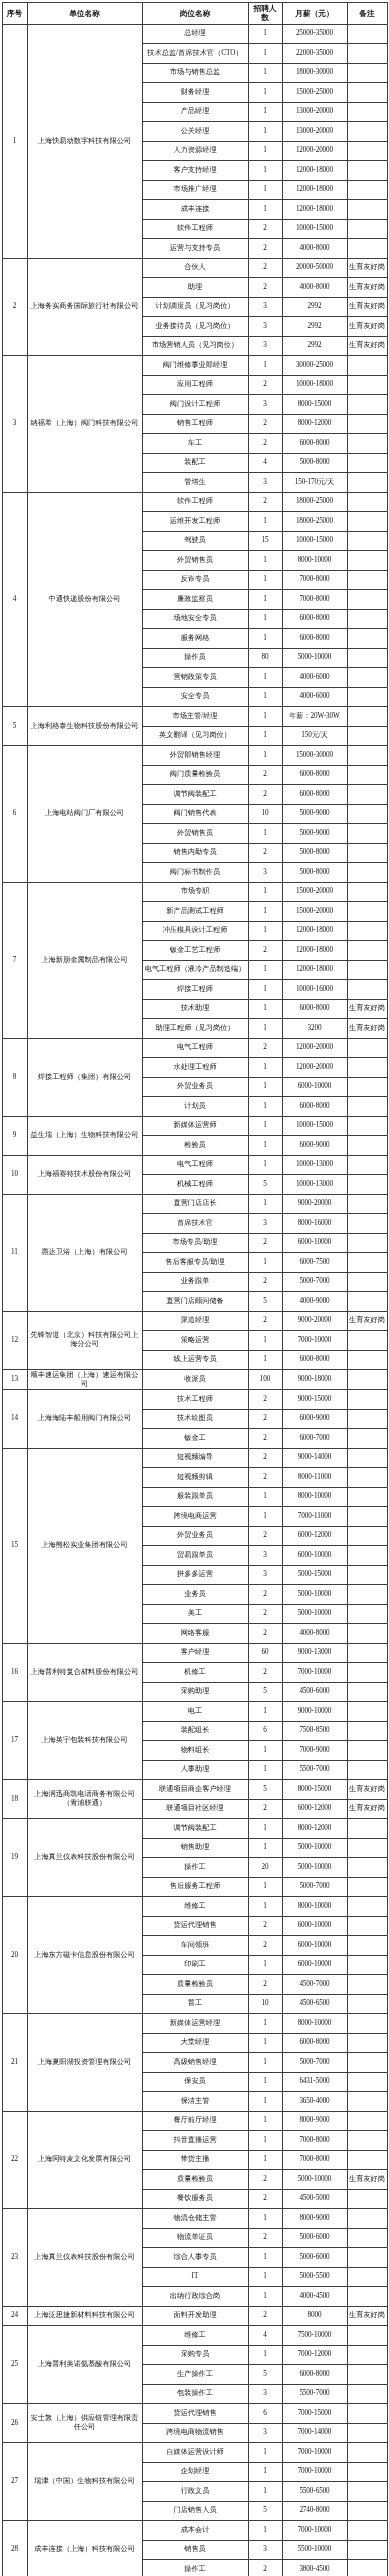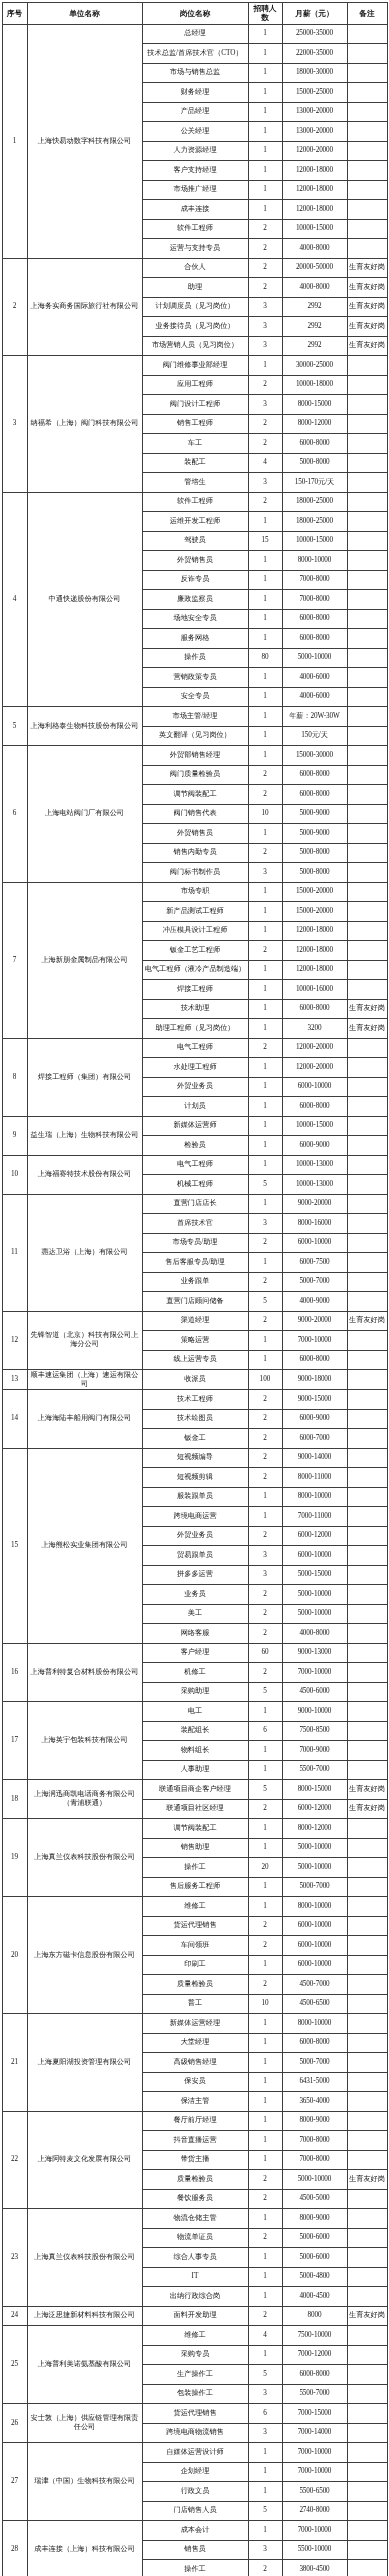--- a/index.html
+++ b/index.html
@@ -803,21 +803,21 @@
         </tr>
         <tr>
           <td class="c-title">综合人事专员</td>
           <td class="c-count">1</td>
           <td class="c-salary">5000-6000</td>
           <td class="c-note"></td>
         </tr>
         <tr>
           <td class="c-title">IT</td>
           <td class="c-count">1</td>
-          <td class="c-salary">5000-4800</td>
+          <td class="c-salary">5000-5500</td>
           <td class="c-note"></td>
         </tr>
         <tr>
           <td class="c-title">出纳行政综合岗</td>
           <td class="c-count">1</td>
           <td class="c-salary">4000-4500</td>
           <td class="c-note"></td>
         </tr>
         <tr class="grp">
           <td class="c-no" rowspan="1">24</td>

